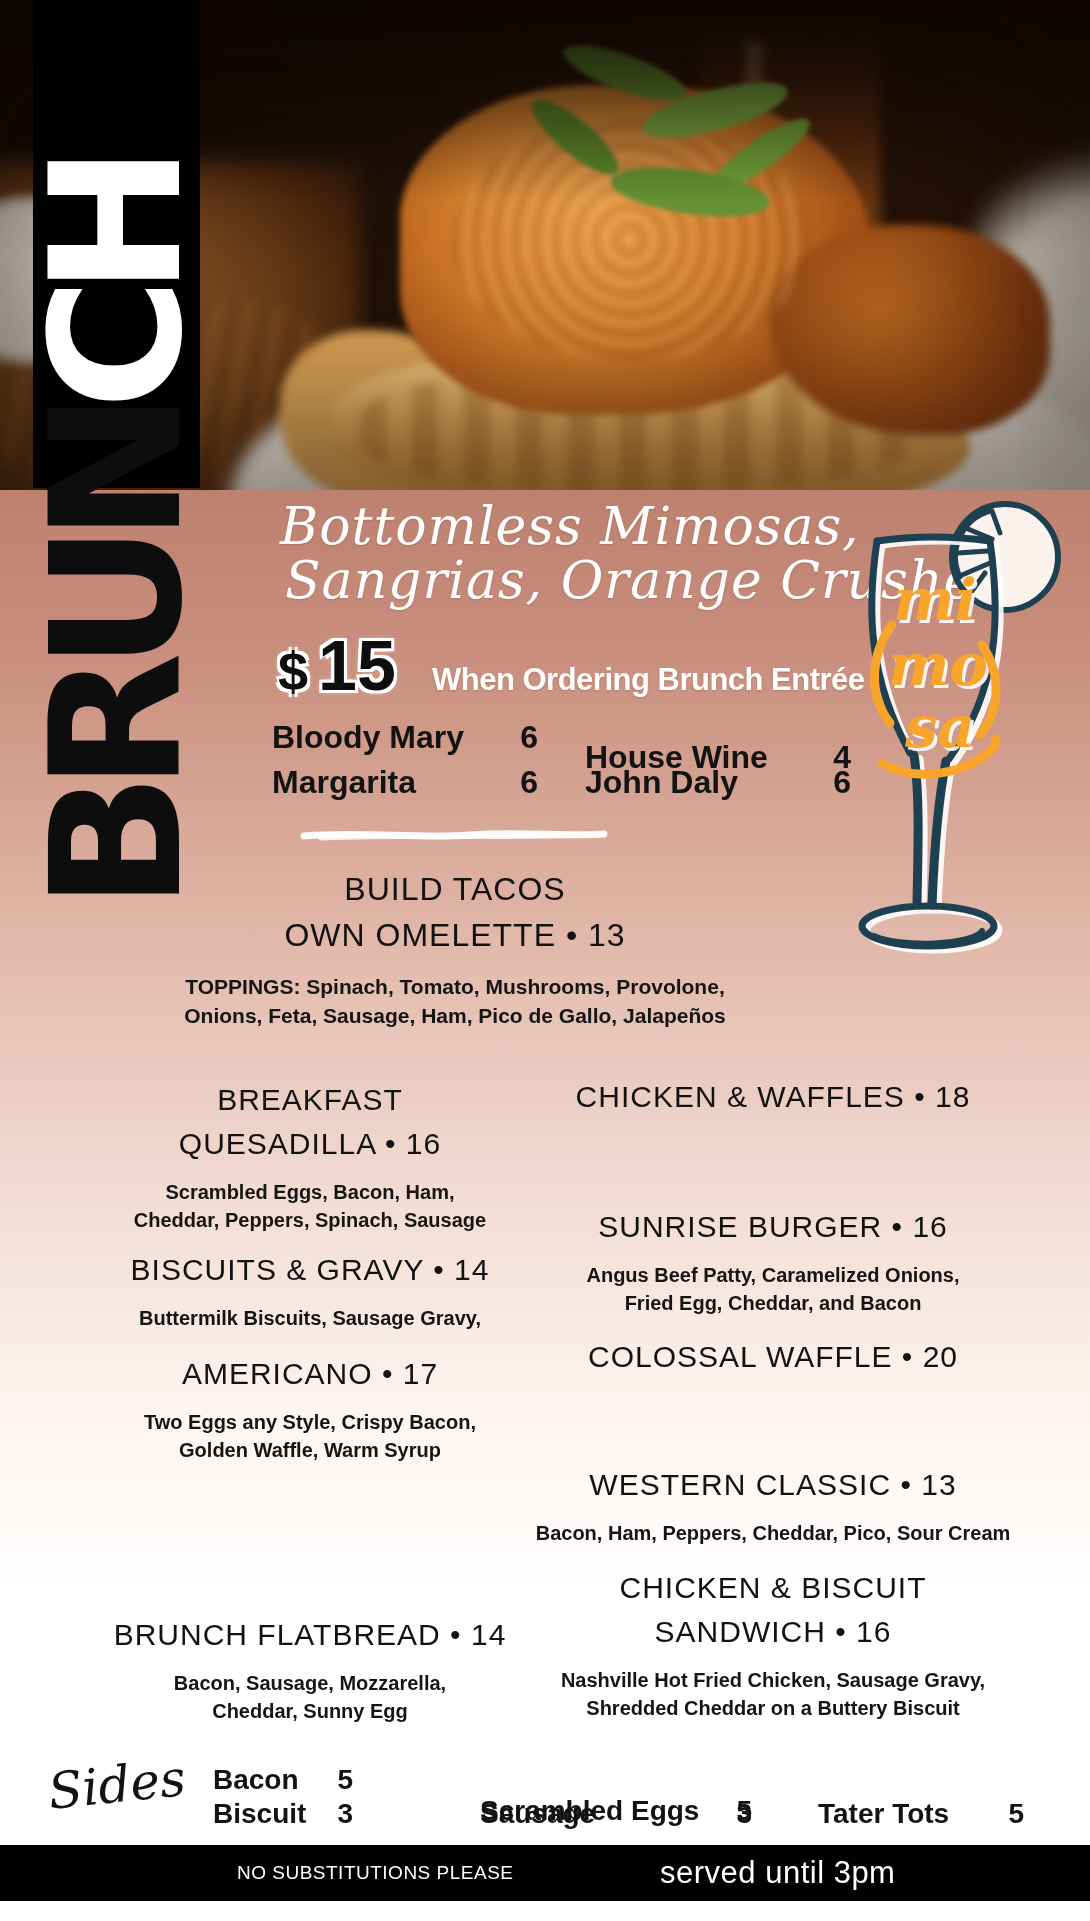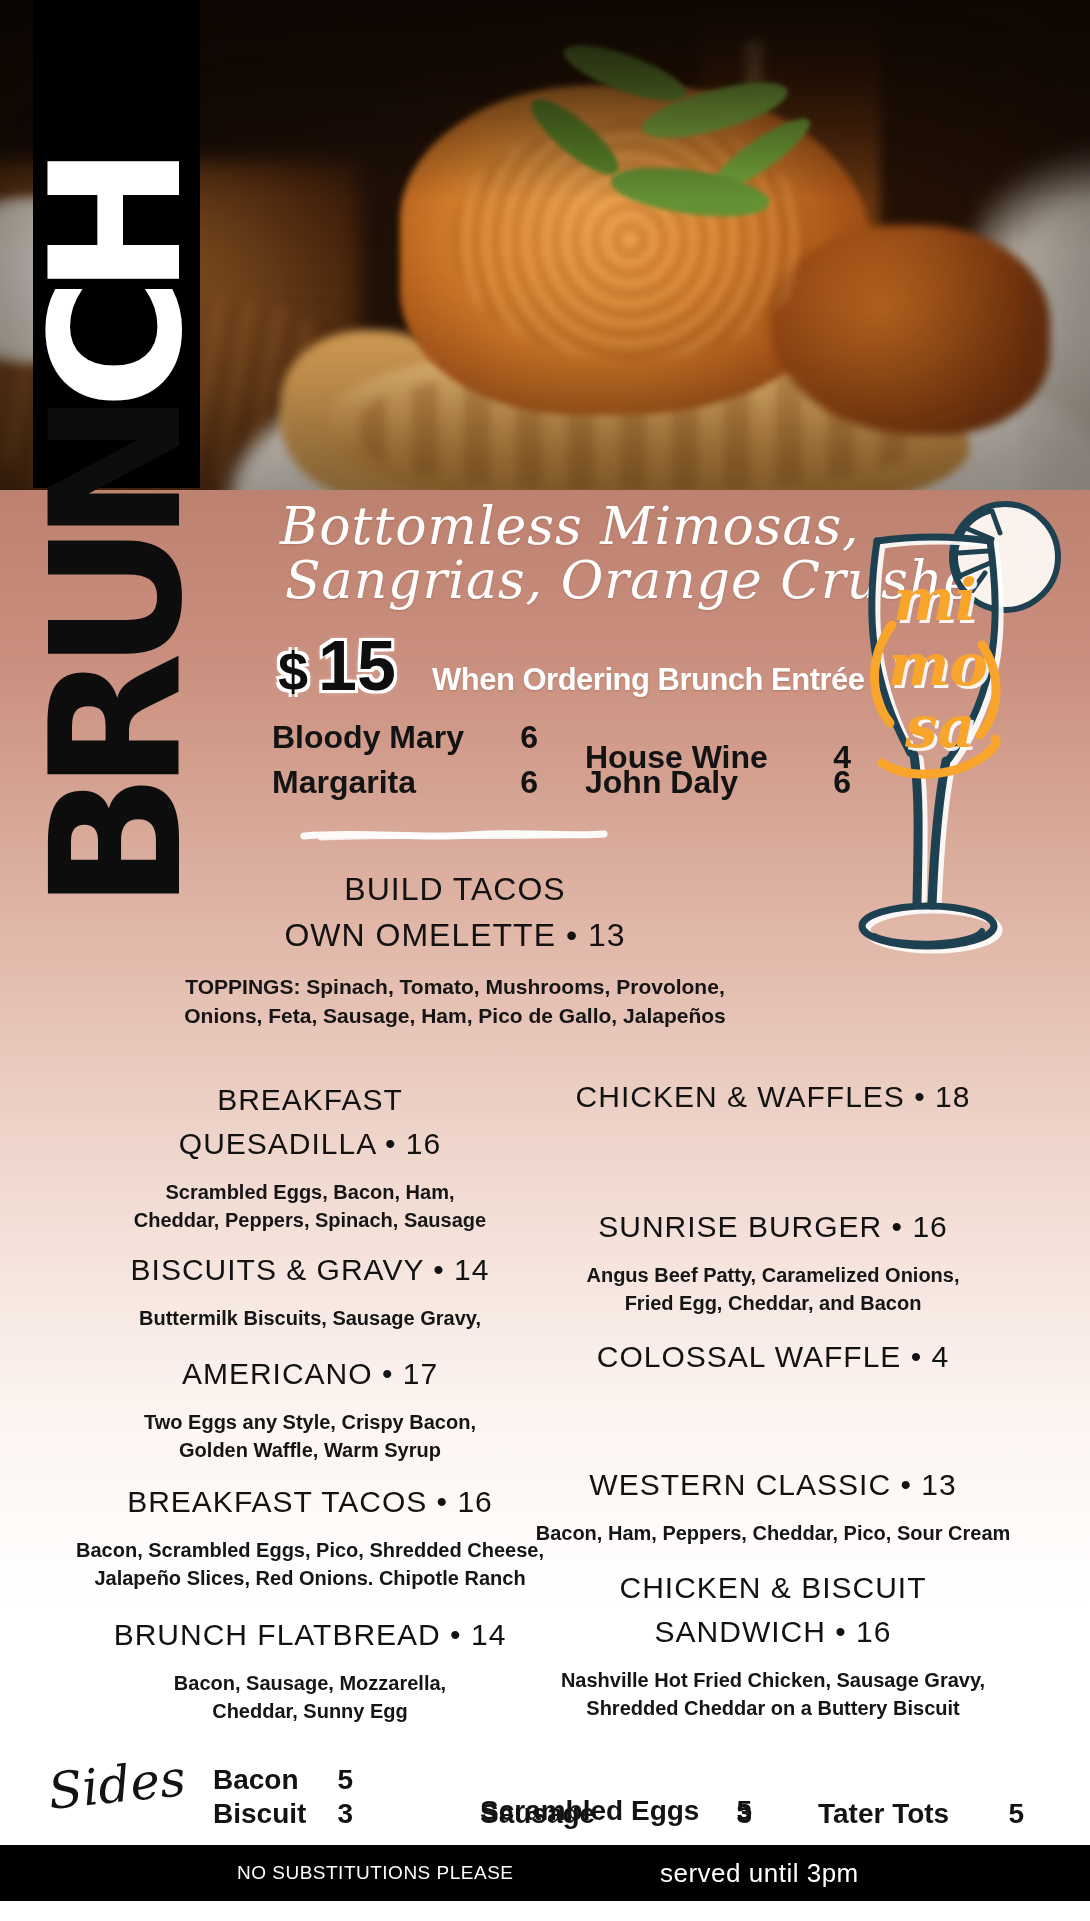--- a/index.html
+++ b/index.html
@@ -96,21 +96,21 @@
   .it-title{font-size:30px;line-height:44px;letter-spacing:1px;color:#121212;font-weight:400;}
   .it-desc{margin-top:12px;font-size:20px;line-height:28px;font-weight:bold;color:#151515;}
 
   .sides-label{left:48px;top:1756px;font-family:"DejaVu Serif", serif;font-style:italic;
     color:#131313;font-size:50px;transform:rotate(-6deg);}
   .side-row{height:32px;font-size:28px;font-weight:bold;line-height:32px;color:#131313;white-space:nowrap;}
   .side-row .pr{position:absolute;right:0;top:0;}
 
   .footer-bar{left:0;top:1845px;width:1090px;height:56px;background:#000;}
   .footer-note{left:237px;top:1845px;line-height:56px;color:#fff;font-size:19px;letter-spacing:.5px;}
-  .footer-hours{left:660px;top:1845px;line-height:56px;color:#fff;font-size:26px;letter-spacing:.5px;}
+  .footer-hours{left:660px;top:1845px;line-height:56px;color:#fff;font-size:31px;letter-spacing:.5px;}
 
   .mimosa-svg{left:840px;top:495px;}
 </style>
 </head>
 <body>
 
 <div id="poster">
 
   <div class="photo">
     <div class="ph-wood"></div>
@@ -244,47 +244,40 @@
       <div>Buttermilk Biscuits, Sausage Gravy,</div>
     </div>
   </div>
   <div class="item col-left" style="top:1352px;">
     <div class="it-title">AMERICANO • 17</div>
     <div class="it-desc">
       <div>Two Eggs any Style, Crispy Bacon,</div>
       <div>Golden Waffle, Warm Syrup</div>
     </div>
   </div>
-  <div class="item col-left" style="top:1480px;">
-    <div class="it-title">BREAKFAST TACOS • 16</div>
-    <div class="it-desc">
-      <div>Bacon, Scrambled Eggs, Pico, Shredded Cheese,</div>
-      <div>Jalapeño Slices, Red Onions. Chipotle Ranch</div>
-    </div>
-  </div>
   <div class="item col-left" style="top:1613px;">
     <div class="it-title">BRUNCH FLATBREAD • 14</div>
     <div class="it-desc">
       <div>Bacon, Sausage, Mozzarella,</div>
       <div>Cheddar, Sunny Egg</div>
     </div>
   </div>
 
   <div class="item col-right" style="top:1075px;">
     <div class="it-title">CHICKEN &amp; WAFFLES • 18</div>
   </div>
   <div class="item col-right" style="top:1205px;">
     <div class="it-title">SUNRISE BURGER • 16</div>
     <div class="it-desc">
       <div>Angus Beef Patty, Caramelized Onions,</div>
       <div>Fried Egg, Cheddar, and Bacon</div>
     </div>
   </div>
   <div class="item col-right" style="top:1335px;">
-    <div class="it-title">COLOSSAL WAFFLE • 4</div>
+    <div class="it-title">COLOSSAL WAFFLE • 20</div>
   </div>
   <div class="item col-right" style="top:1463px;">
     <div class="it-title">WESTERN CLASSIC • 13</div>
     <div class="it-desc">
       <div>Bacon, Ham, Peppers, Cheddar, Pico, Sour Cream</div>
     </div>
   </div>
   <div class="item col-right" style="top:1566px;">
     <div class="it-title">CHICKEN &amp; BISCUIT</div>
     <div class="it-title">SANDWICH • 16</div>

